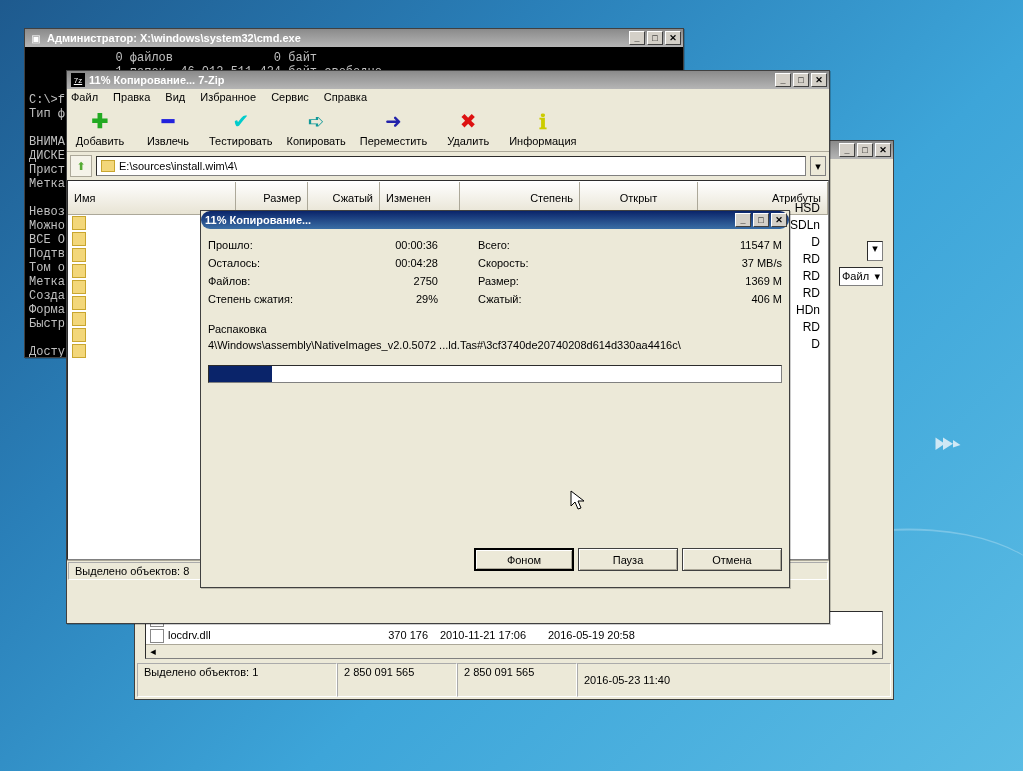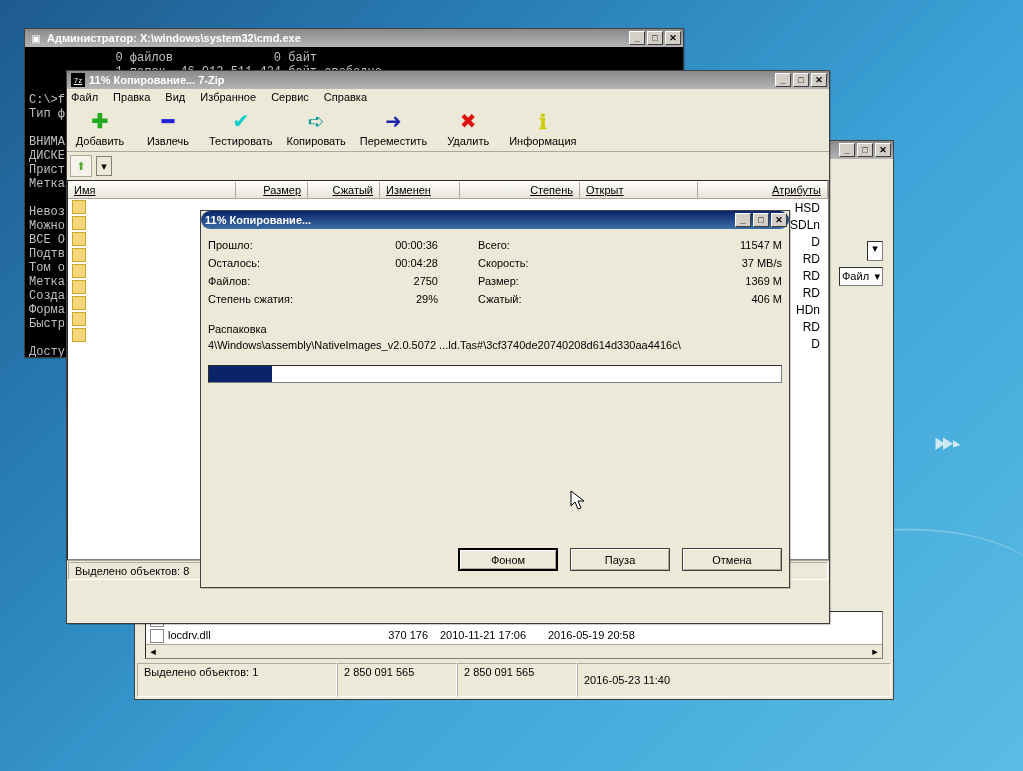--- a/index.html
+++ b/index.html
@@ -115,23 +115,22 @@
 
 .list-header {
   display: flex;
   background: #ece9d8;
   border-top: 1px solid #fff;
   font-size: 11px;
 }
 .list-header .col {
   border-right: 1px solid #aca899;
   border-bottom: 1px solid #aca899;
-  padding: 2px 6px;
+  padding: 10px 6px;
   background: linear-gradient(#fefefe, #e8e4d4);
-  text-decoration: underline;
 }
 .file-list {
   background: #fff;
   height: 380px;
   border: 1px inset #808080;
   position: relative;
   overflow: hidden;
 }
 .file-row {
   display: flex;
@@ -179,21 +178,21 @@
 .stats-grid .val { text-align: right; }
 .extract-label { font-size: 11px; margin-bottom: 4px; }
 .extract-path { font-size: 11px; margin-bottom: 2px; }
 .progress-outer {
   border: 1px inset #808080;
   background: #fff;
   height: 18px;
   margin: 12px 0 20px 0;
 }
 .progress-inner { background: #0a246a; height: 100%; }
-.btn-row { display: flex; justify-content: flex-end; gap: 12px; margin-top: auto; padding-bottom: 6px; align-items: flex-end;}
+.btn-row { display: flex; justify-content: flex-end; gap: 4px; margin-top: auto; padding-bottom: 6px; align-items: flex-end;}
 .btn {
   width: 100px; height: 23px;
   background: #ece9d8;
   border: 1px solid #404040;
   box-shadow: inset 1px 1px 0 #fff, inset -1px -1px 0 #aca899;
   font-size: 11px;
 }
 .btn.default { border: 2px solid #000; }
 
 
@@ -358,30 +357,34 @@
       </div>
     <div class="tool-btn">
         <div class="ico" style="color:#cc0;font-family:serif;font-weight:bold;">ℹ</div>
         <div class="lbl">Информация</div>
       </div>
   </div>
   <div class="address-bar">
     <div class="up-btn">
         <span style="color:#5a3;">⬆</span>
       </div>
+    <div class="path-box">
+      <span style="width:14px;height:12px;background:#f3d77a;border:1px solid #c9a62f;margin-right:4px;"></span>
+      <span>E:\sources\install.wim\4\</span>
+    </div>
     <div class="dd">▾</div>
   </div>
   <div class="file-list">
     <div class="list-header">
       <div class="col" style="width:168px;">Имя</div>
       <div class="col" style="width:72px; text-align:right;">Размер</div>
       <div class="col" style="width:72px; text-align:right;">Сжатый</div>
       <div class="col" style="width:80px;">Изменен</div>
       <div class="col" style="width:120px; text-align:right;">Степень</div>
-      <div class="col" style="width:118px; text-align:left;">Открыт</div>
+      <div class="col" style="width:118px; text-align:center;">Открыт</div>
       <div class="col" style="flex:1; text-align:right;">Атрибуты</div>
     </div>
 
     <div class="file-row">
         <span class="fi"></span>
       </div>
     <div class="file-row">
         <span class="fi"></span>
       </div>
     <div class="file-row">

